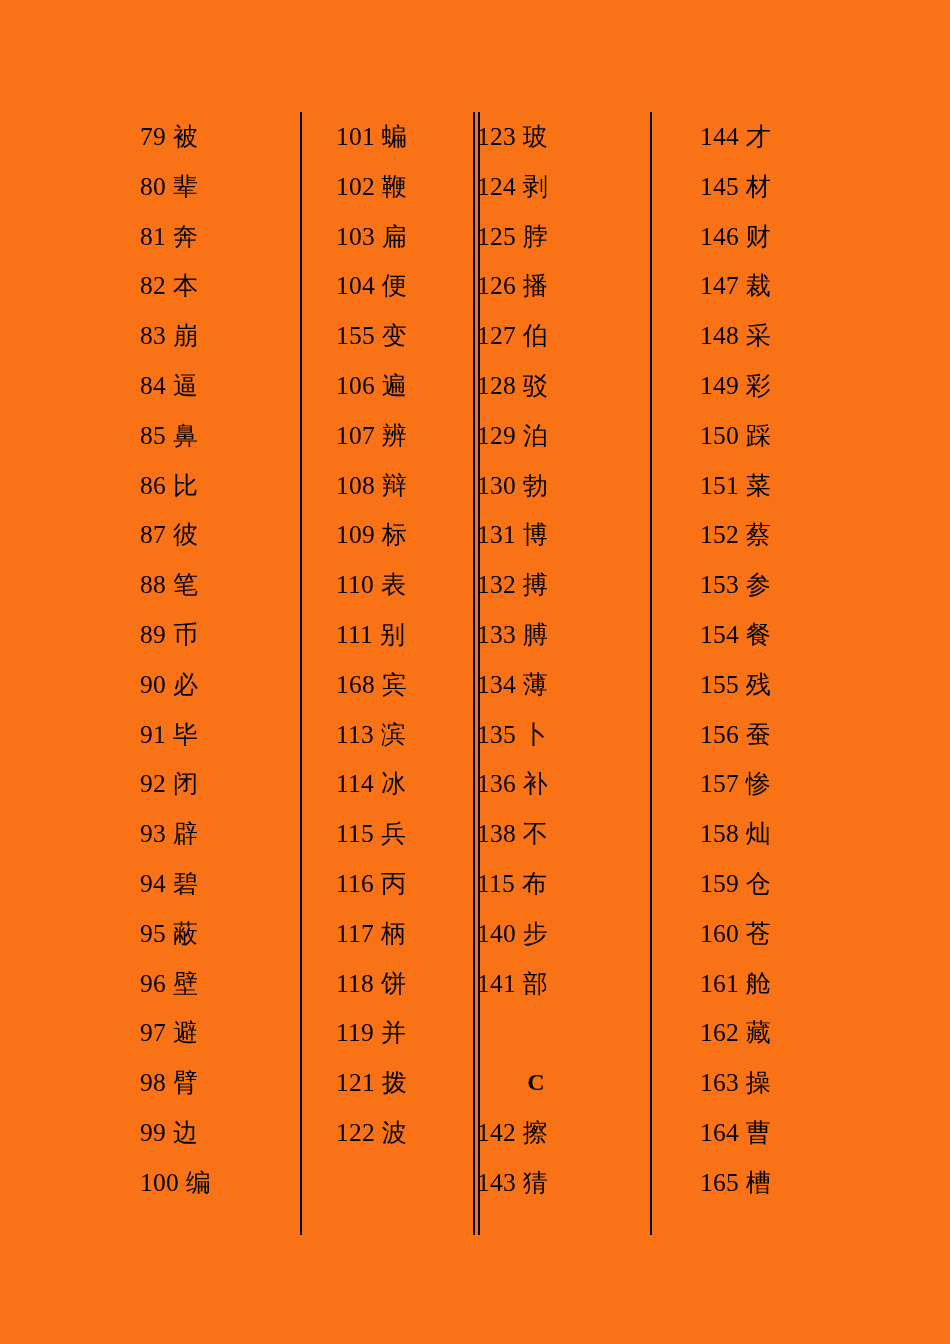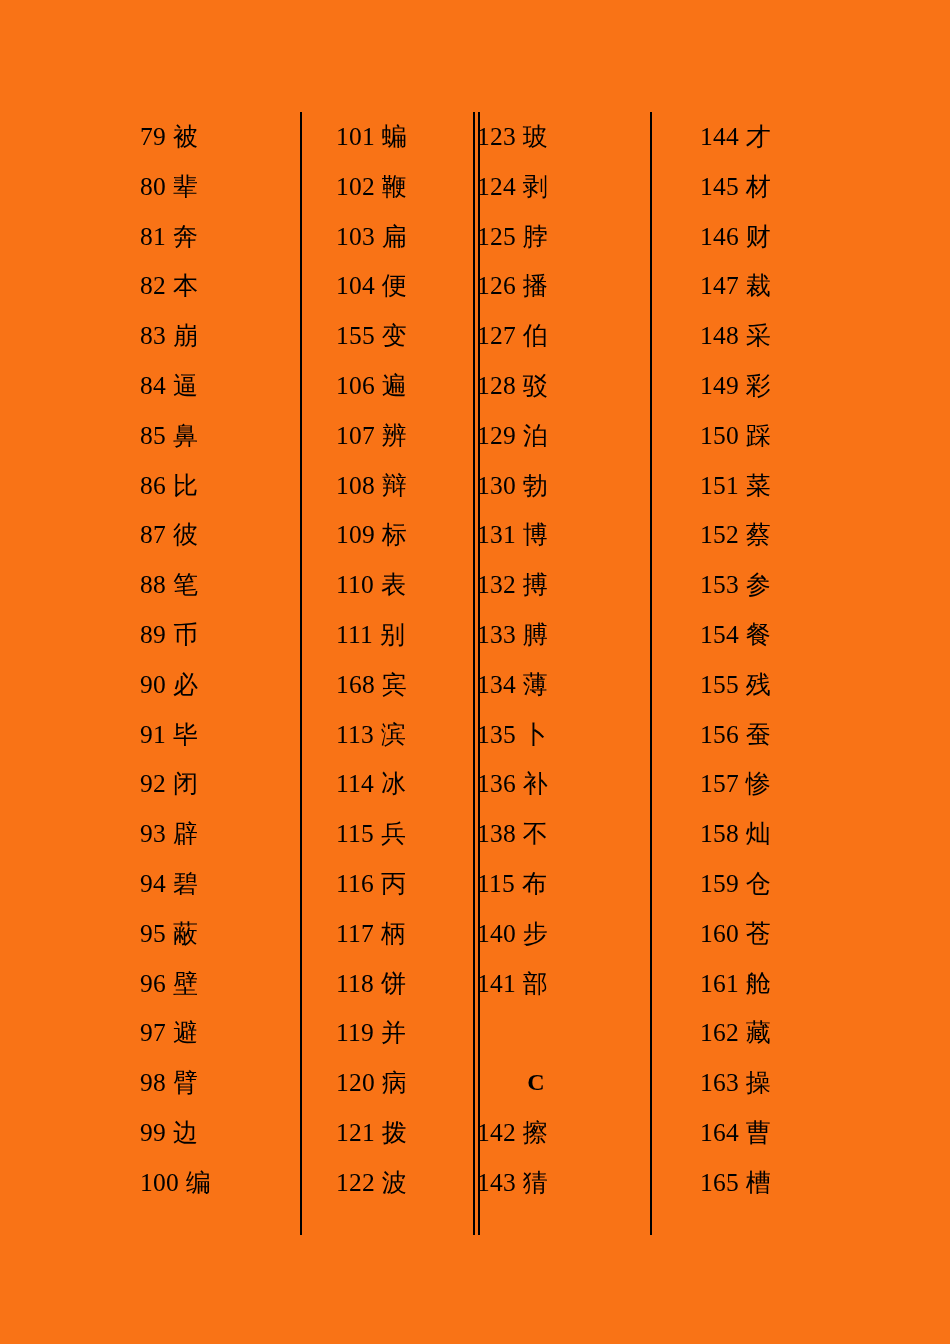--- a/index.html
+++ b/index.html
@@ -131,21 +131,20 @@
       <div class="entry"><span class="num">110</span><span class="glyph">表</span></div>
       <div class="entry"><span class="num">111</span><span class="glyph">别</span></div>
       <div class="entry"><span class="num">168</span><span class="glyph">宾</span></div>
       <div class="entry"><span class="num">113</span><span class="glyph">滨</span></div>
       <div class="entry"><span class="num">114</span><span class="glyph">冰</span></div>
       <div class="entry"><span class="num">115</span><span class="glyph">兵</span></div>
       <div class="entry"><span class="num">116</span><span class="glyph">丙</span></div>
       <div class="entry"><span class="num">117</span><span class="glyph">柄</span></div>
       <div class="entry"><span class="num">118</span><span class="glyph">饼</span></div>
       <div class="entry"><span class="num">119</span><span class="glyph">并</span></div>
-      <div class="entry"><span class="num">120</span><span class="glyph">病</span></div>
       <div class="entry"><span class="num">121</span><span class="glyph">拨</span></div>
       <div class="entry"><span class="num">122</span><span class="glyph">波</span></div>
     </div>
   <div class="col col-3">
       <div class="entry"><span class="num">123</span><span class="glyph">玻</span></div>
       <div class="entry"><span class="num">124</span><span class="glyph">剥</span></div>
       <div class="entry"><span class="num">125</span><span class="glyph">脖</span></div>
       <div class="entry"><span class="num">126</span><span class="glyph">播</span></div>
       <div class="entry"><span class="num">127</span><span class="glyph">伯</span></div>
       <div class="entry"><span class="num">128</span><span class="glyph">驳</span></div>

